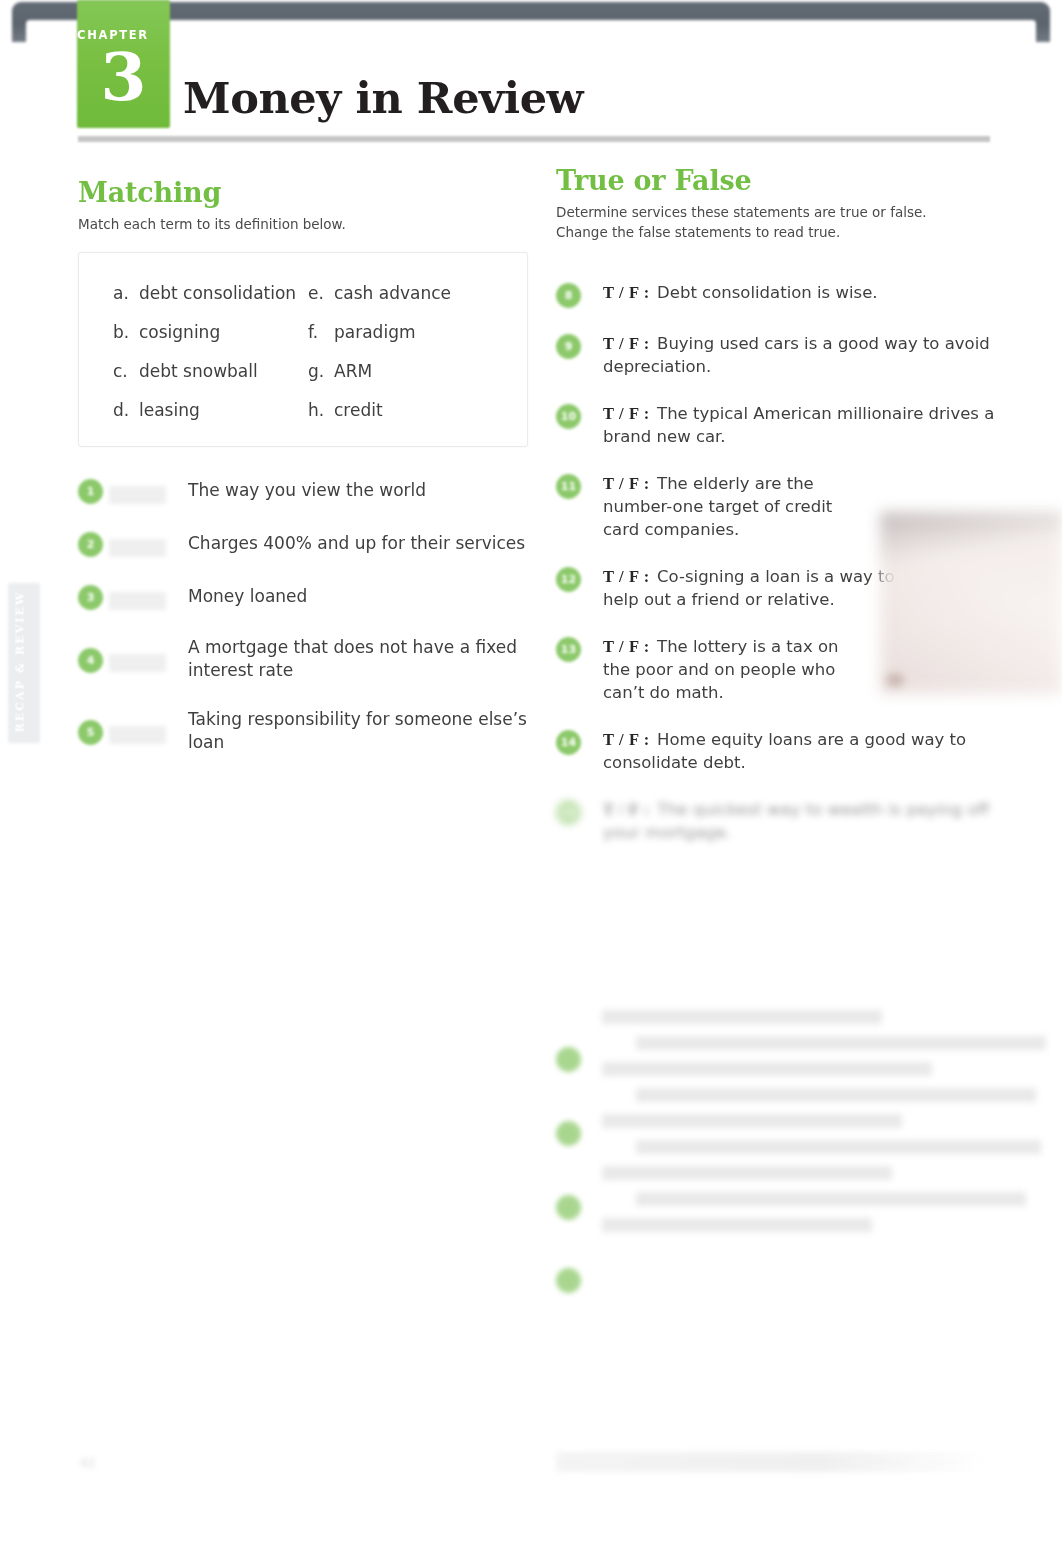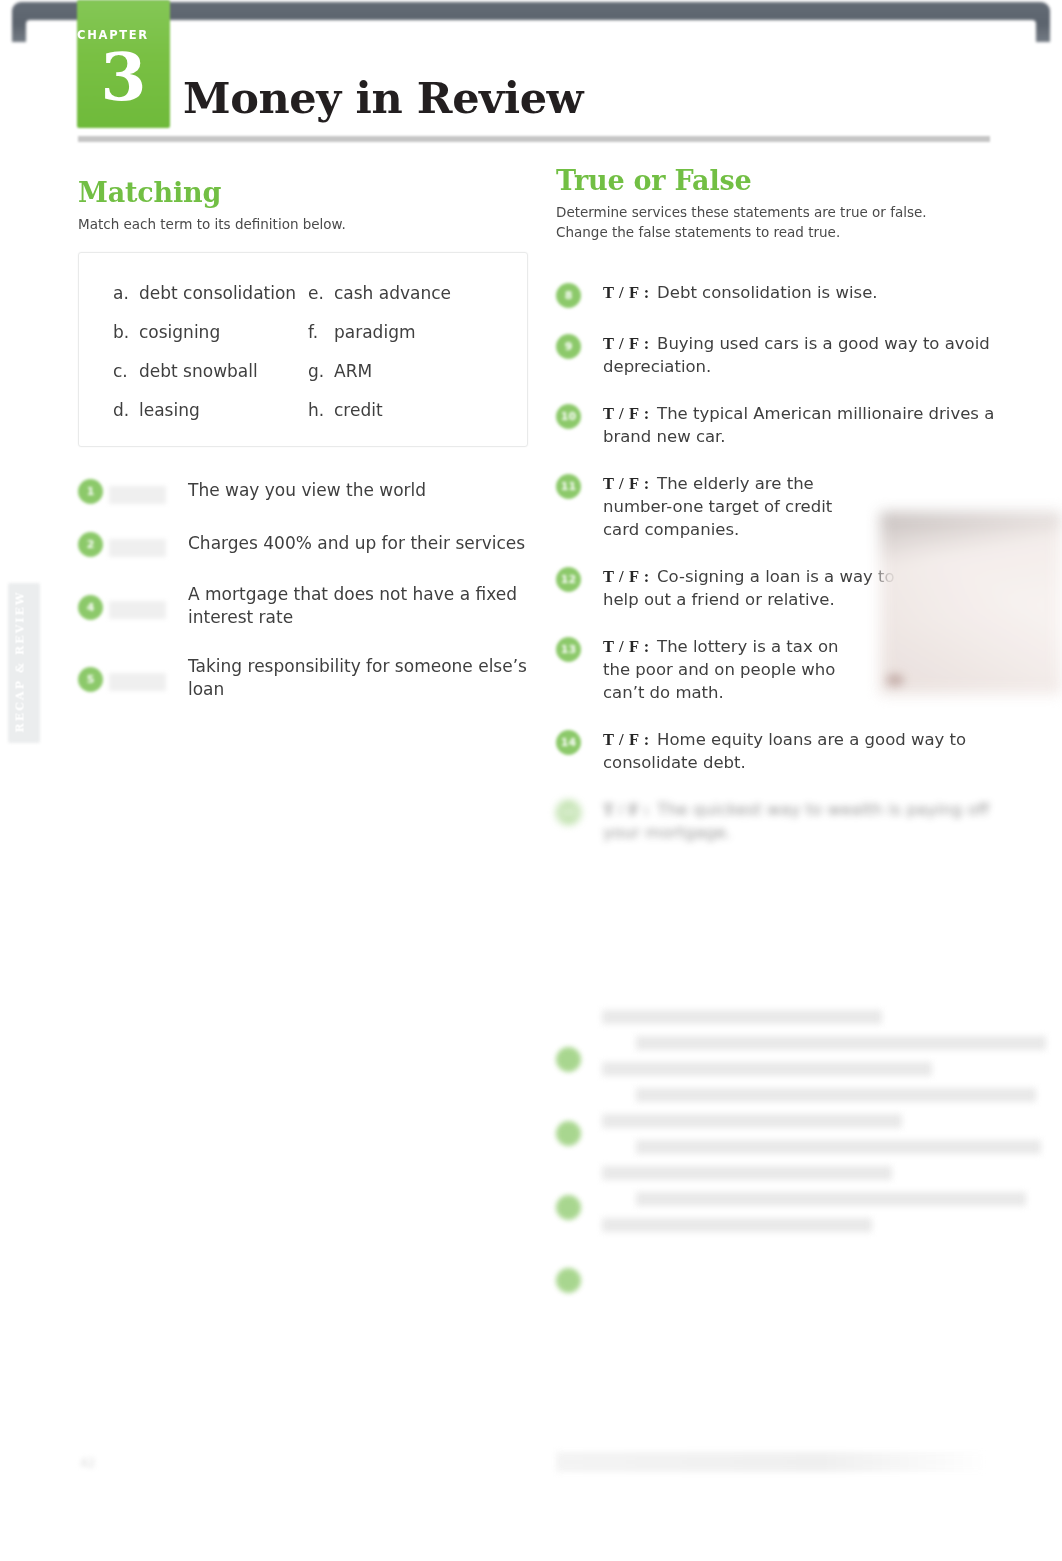--- a/index.html
+++ b/index.html
@@ -354,20 +354,25 @@
     <div class="match-list" id="match-list">
         <div class="match-item">
           <div class="badge">1</div>
           <div class="blank"></div>
           <div class="match-text">The way you view the world</div>
         </div>
         <div class="match-item">
           <div class="badge">2</div>
           <div class="blank"></div>
           <div class="match-text">Charges 400% and up for their services</div>
+        </div>
+        <div class="match-item">
+          <div class="badge">3</div>
+          <div class="blank"></div>
+          <div class="match-text">Money loaned</div>
         </div>
         <div class="match-item">
           <div class="badge">4</div>
           <div class="blank"></div>
           <div class="match-text">A mortgage that does not have a fixed interest rate</div>
         </div>
         <div class="match-item">
           <div class="badge">5</div>
           <div class="blank"></div>
           <div class="match-text">Taking responsibility for someone else’s loan</div>

